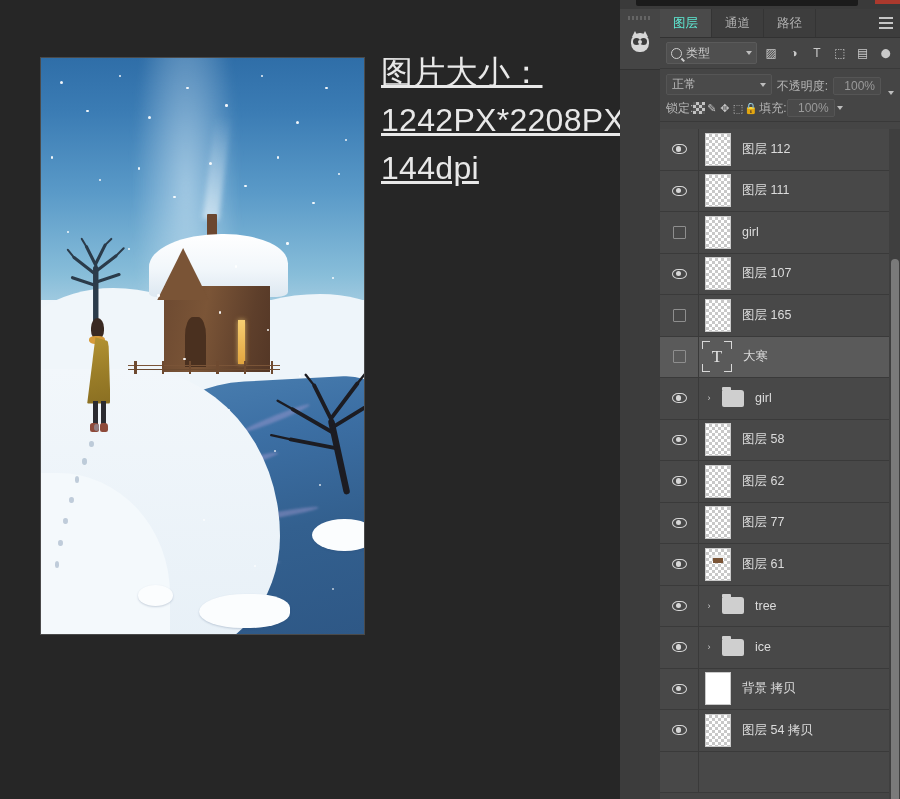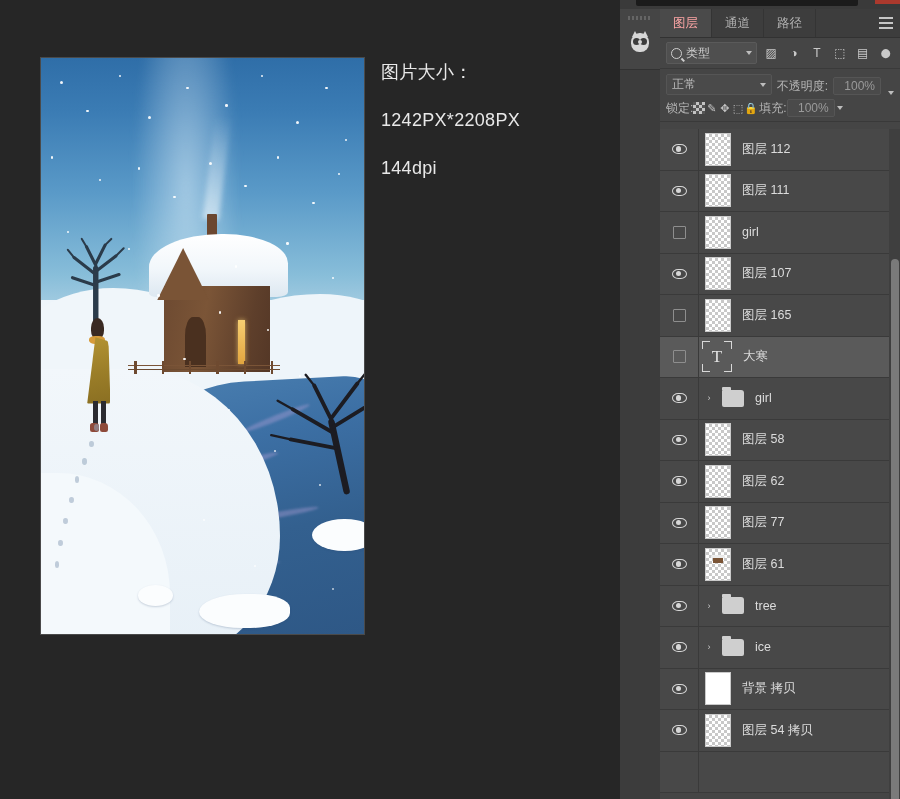--- a/index.html
+++ b/index.html
@@ -118,22 +118,23 @@
   .girl-scarf{
     position:absolute;left:15%;top:48.2%;width:4.8%;height:1.5%;
     background:#d79b3a;border-radius:40%;
   }
   .girl-leg{position:absolute;width:1.5%;height:4.2%;background:#2b2b31;}
   .girl-boot{position:absolute;width:2.6%;height:1.5%;background:#8e4a3a;border-radius:30% 40% 26% 26%;}
   .footprint{position:absolute;width:1.5%;height:1.1%;background:rgba(148,168,190,.55);border-radius:50%;}
   .snowflake{position:absolute;background:#ffffff;border-radius:50%;opacity:.92;}
   #size-note{
     position:absolute;left:381px;top:48px;width:235px;
-    color:#e8e8e8;font-size:18px;line-height:48px;letter-spacing:.3px;
+    color:#e8e8e8;font-size:32px;line-height:48px;letter-spacing:.3px;
     white-space:pre-wrap;
+    text-decoration:underline;
   }
 
   
   #right-dock{
     position:absolute;left:620px;top:0;width:280px;height:799px;
     background:#3d3d3d;
   }
   #topbar{
     position:absolute;left:0;top:0;width:280px;height:9px;background:#3a3a3a;
   }
@@ -169,21 +170,21 @@
   }
   #panel-tabs{
     position:relative;height:28px;background:#3d3d3d;display:flex;align-items:stretch;
     border-bottom:1px solid #323232;
   }
   .ptab{
     padding:0 13px;display:flex;align-items:center;justify-content:center;
     font-size:12.5px;color:#b4b4b4;background:#3d3d3d;cursor:default;
     border-right:1px solid #343434;
   }
-  .ptab.active{background:#4a4a4a;color:#fca5a5;}
+  .ptab.active{background:#4a4a4a;color:#5eead4;}
   #panel-menu{
     position:absolute;right:7px;top:8px;width:14px;height:12px;
     background:repeating-linear-gradient(180deg,#c6c6c6 0 2px,transparent 2px 5px);
   }
   #filter-row{
     height:30px;background:#454545;display:flex;align-items:center;padding:0 6px;gap:6px;
     border-bottom:1px solid #3a3a3a;
   }
   #kind-select{
     width:86px;height:20px;background:#4f4f4f;border:1px solid #5a5a5a;border-radius:2px;

